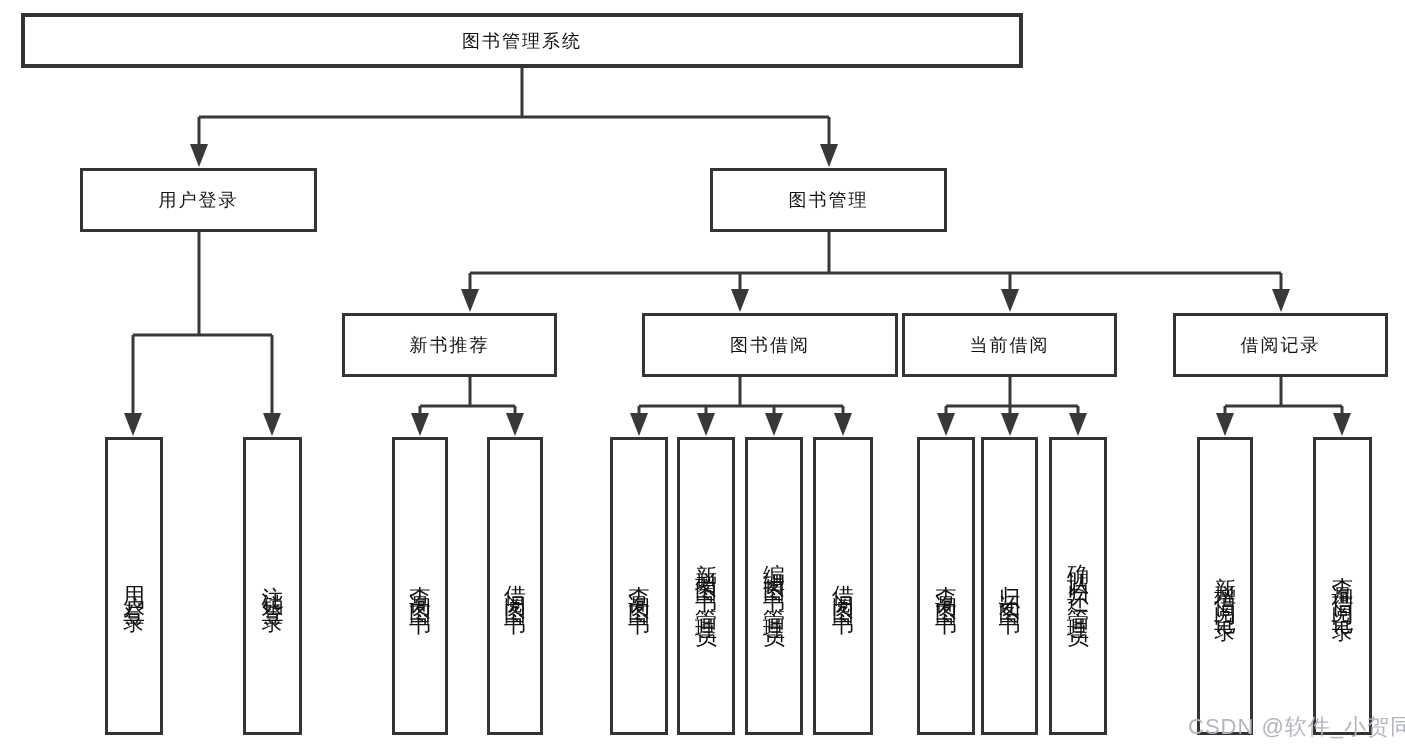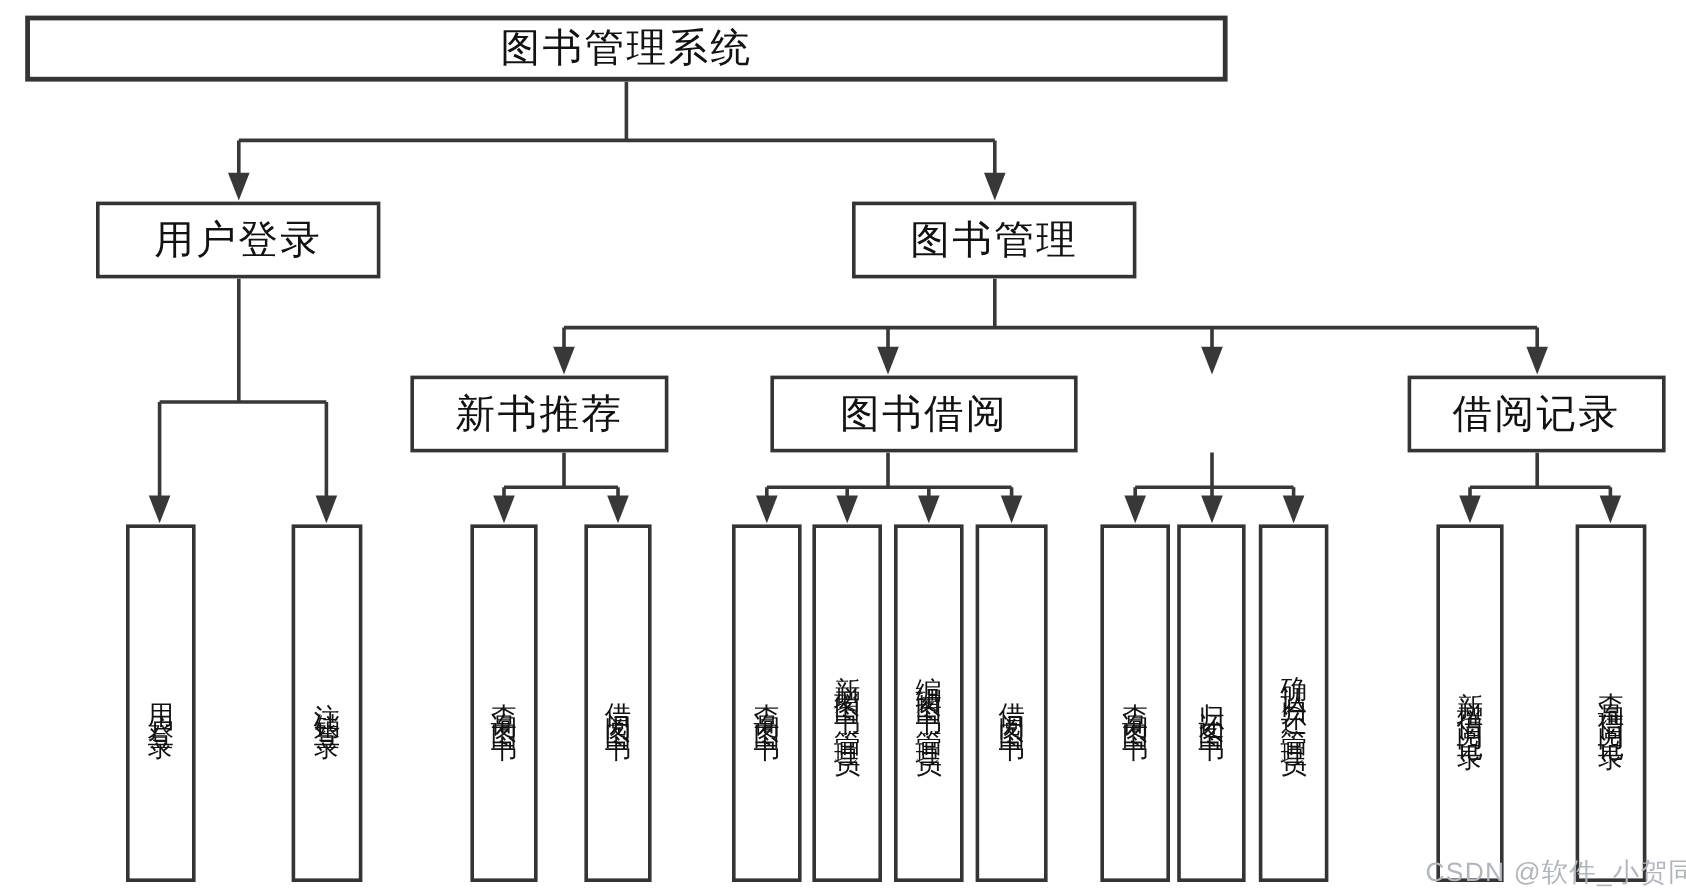--- a/index.html
+++ b/index.html
@@ -26,21 +26,21 @@
     position: absolute;
     box-sizing: border-box;
     border: 3px solid #343434;
     background: #ffffff;
     display: flex;
     align-items: center;
     justify-content: center;
     color: #121212;
   }
   .node-h {
-    font-size: 33px;
+    font-size: 18px;
     letter-spacing: 2px;
     white-space: nowrap;
   }
   .node-root {
     left: 21px; top: 13px; width: 1002px; height: 55px;
     border-width: 4px;
   }
   .node-l2, .node-l3 {
     height: 64px; top: 168px;
   }
@@ -115,20 +115,21 @@
     </g>
   </svg>
 
   <div class="node node-root node-h">图书管理系统</div>
 
   <div class="node node-l2 node-h" style="left:80px; width:237px;">用户登录</div>
   <div class="node node-l2 node-h" style="left:710px; width:237px;">图书管理</div>
 
   <div class="node node-l3 node-h" style="left:342px; width:215px;">新书推荐</div>
   <div class="node node-l3 node-h" style="left:642px; width:256px;">图书借阅</div>
+  <div class="node node-l3 node-h" style="left:902px; width:215px;">当前借阅</div>
   <div class="node node-l3 node-h" style="left:1173px; width:215px;">借阅记录</div>
 
   <div class="node leaf" style="left:105px; width:58px;">
     <span class="leaf-label">用户登录</span>
   </div>
   <div class="node leaf" style="left:243px; width:59px;">
     <span class="leaf-label">注销登录</span>
   </div>
 
   <div class="node leaf" style="left:392px; width:56px;">

